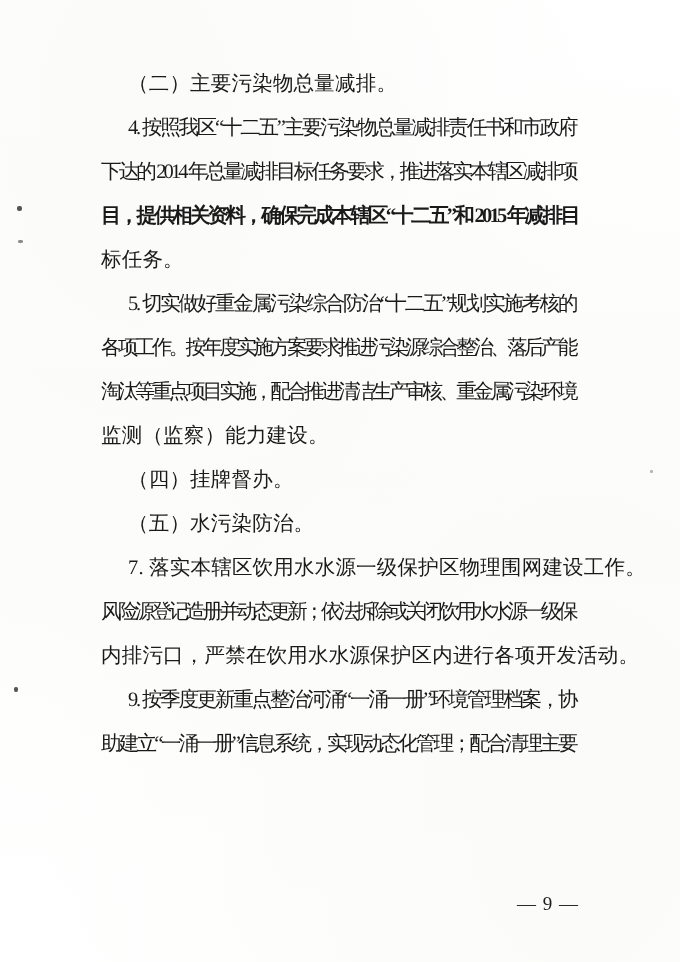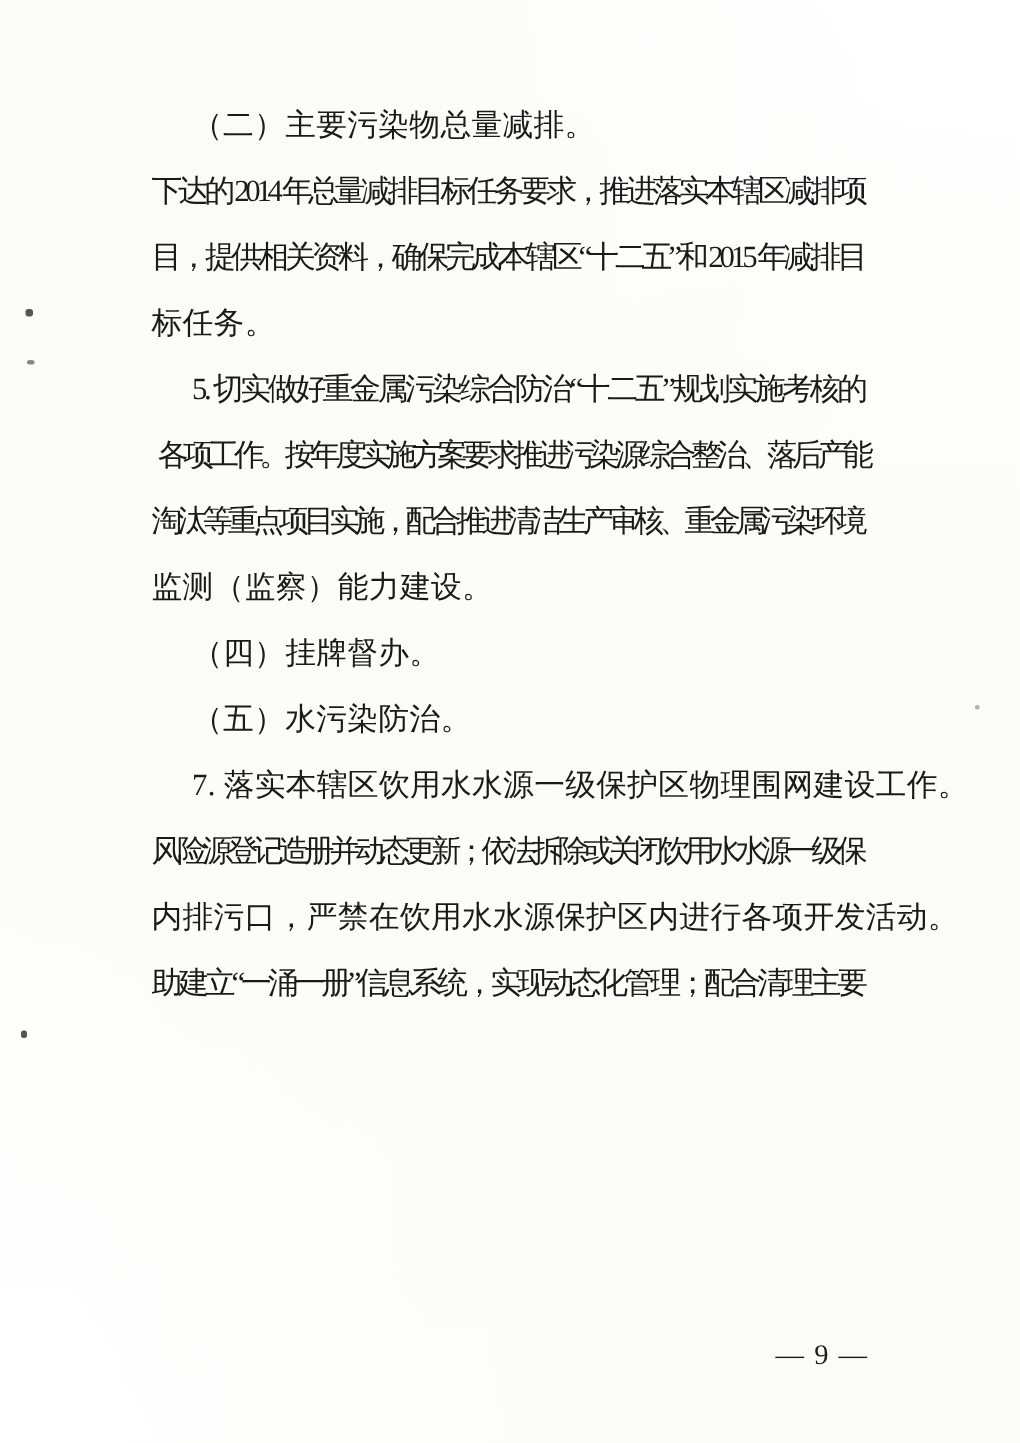--- a/index.html
+++ b/index.html
@@ -77,31 +77,33 @@
 
 <div id="page">
 
   <div class="speck s1"></div>
   <div class="speck s2"></div>
   <div class="speck s3"></div>
   <div class="speck s4"></div>
 
   <div id="body-text">
     <div class="line indent">（二）主要污染物总量减排。</div>
+    <div class="line indent" style="letter-spacing: -2.20741px;">4. 按照我区“十二五”主要污染物总量减排责任书和市政府</div>
     <div class="line" style="letter-spacing: -2.86667px;">下达的 2014 年总量减排目标任务要求，推进落实本辖区减排项</div>
-    <div class="line" style="letter-spacing: -2.70323px;">目，提供相关资料，确保完成本辖区“十二五”和 2015 年减排目</div>
+    <div class="line" style="letter-spacing: -2.70323px; font-weight: bold;">目，提供相关资料，确保完成本辖区“十二五”和 2015 年减排目</div>
     <div class="line">标任务。</div>
     <div class="line indent" style="letter-spacing: -2.20741px;">5. 切实做好重金属污染综合防治“十二五”规划实施考核的</div>
-    <div class="line" style="letter-spacing: -3.57778px; text-align: right;">各项工作。按年度实施方案要求推进污染源综合整治、落后产能</div>
+    <div class="line" style="letter-spacing: -3.57778px;">各项工作。按年度实施方案要求推进污染源综合整治、落后产能</div>
     <div class="line" style="letter-spacing: -3.57778px; font-family: Liberation Serif, serif;">淘汰等重点项目实施，配合推进清洁生产审核、重金属污染环境</div>
     <div class="line">监测（监察）能力建设。</div>
     <div class="line indent">（四）挂牌督办。</div>
     <div class="line indent">（五）水污染防治。</div>
     <div class="line indent">7. 落实本辖区饮用水水源一级保护区物理围网建设工作。</div>
     <div class="line" style="letter-spacing: -3.57778px;">风险源登记造册并动态更新；依法拆除或关闭饮用水水源一级保</div>
     <div class="line">内排污口，严禁在饮用水水源保护区内进行各项开发活动。</div>
+    <div class="line indent" style="letter-spacing: -2.20741px;">9. 按季度更新重点整治河涌“一涌一册”环境管理档案，协</div>
     <div class="line" style="letter-spacing: -2.72593px;">助建立“一涌一册”信息系统，实现动态化管理；配合清理主要</div>
 
   </div>
 
   <div id="page-number">— 9 —</div>
 
 </div>
 
 </body></html>

